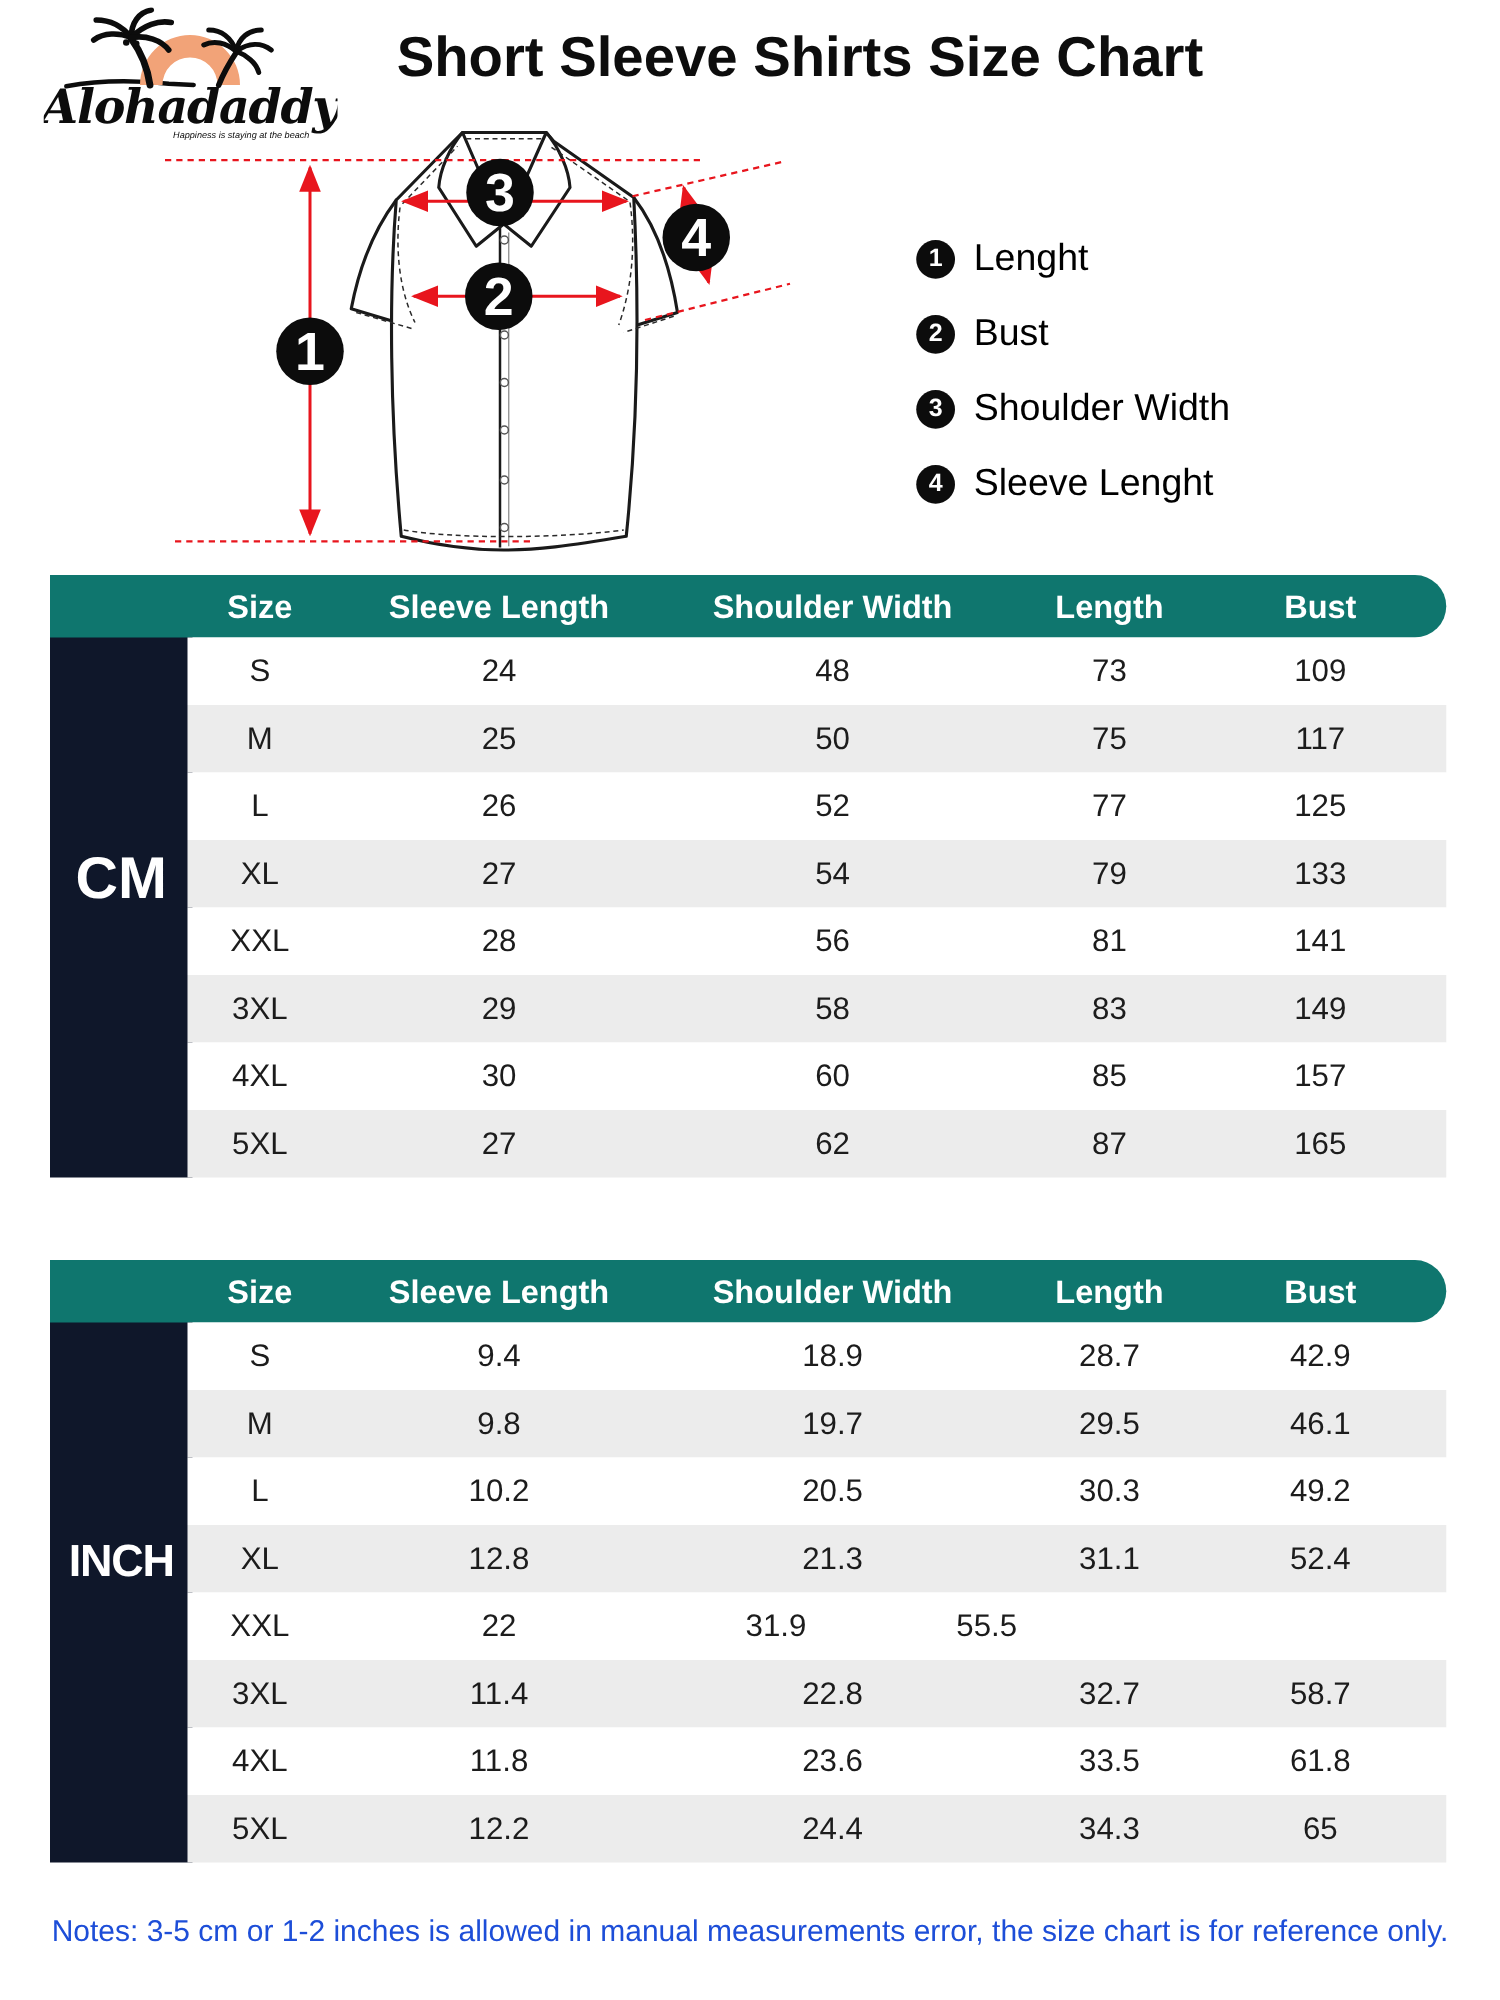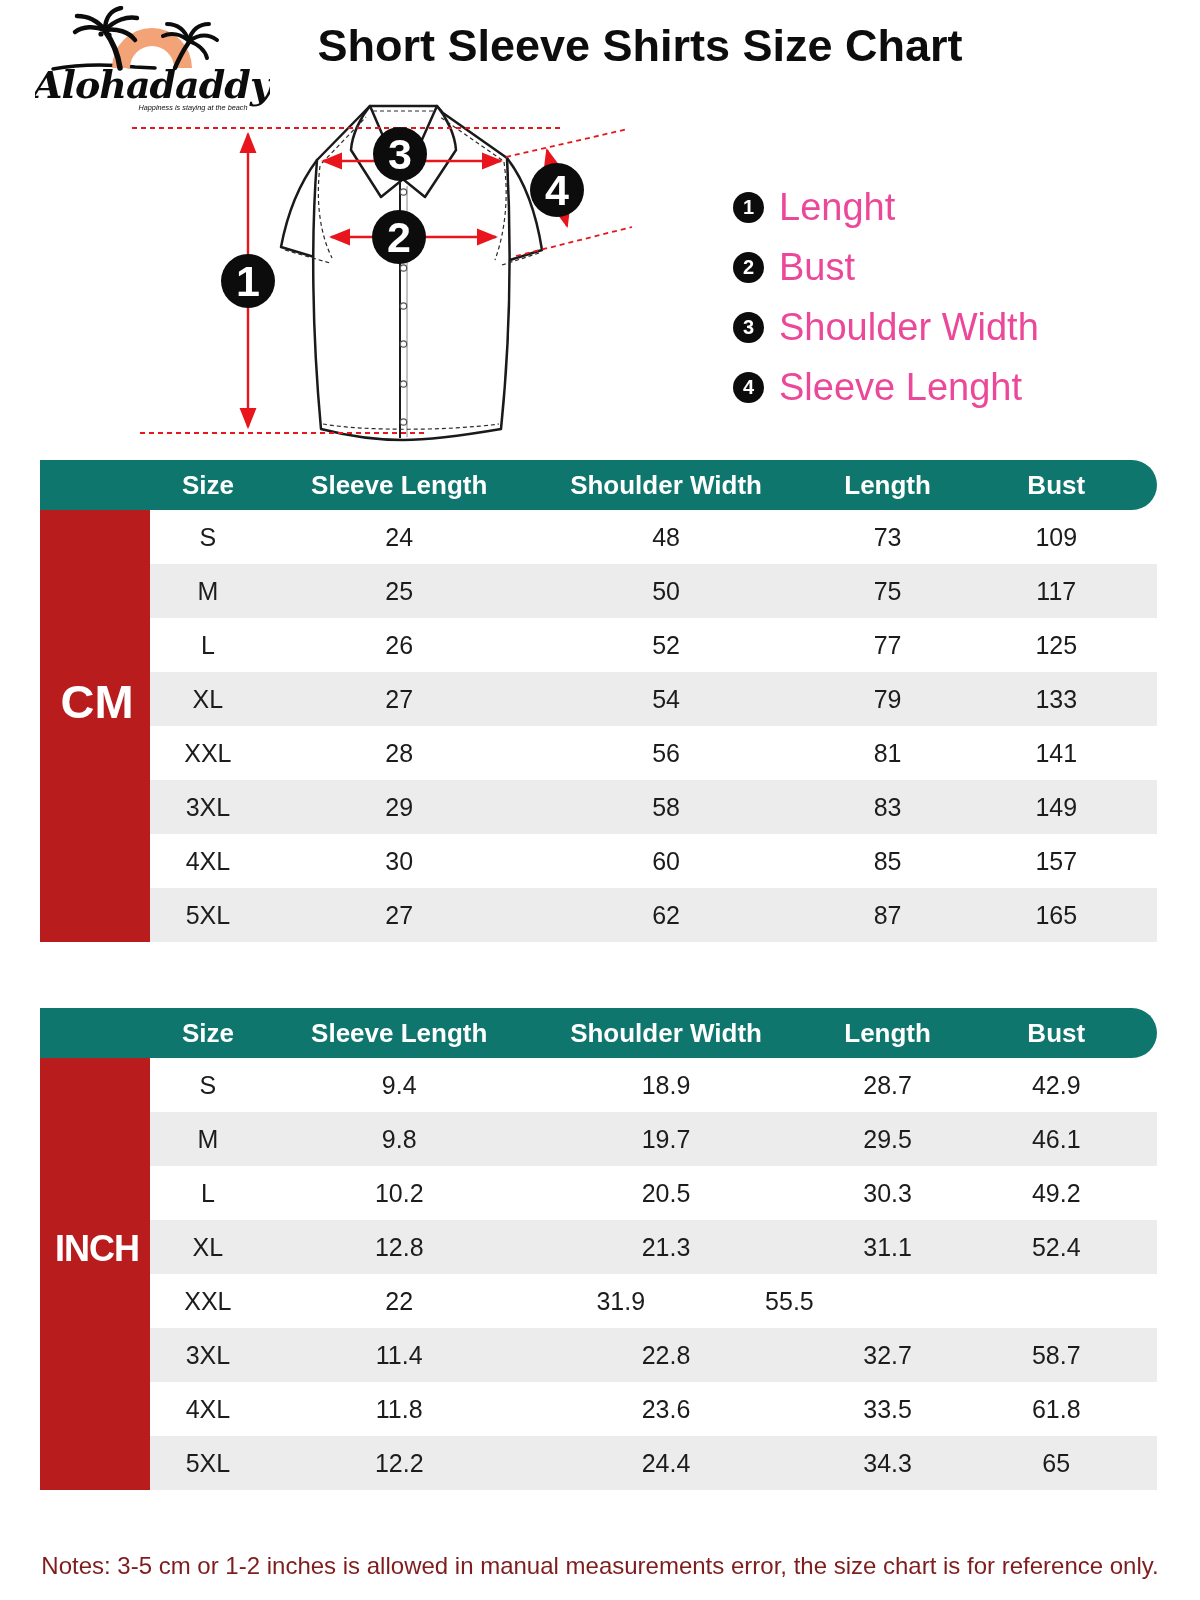--- a/index.html
+++ b/index.html
@@ -13,43 +13,43 @@
 
   
   .diagram{position:absolute;left:100px;top:95px;width:545px;height:360px;}
 
   
   .legend{position:absolute;left:733px;top:180px;width:320px;}
   .legend-item{display:flex;align-items:center;height:34px;margin-top:26px;}
   .legend-item:first-child{margin-top:10px;}
   .num-badge{flex:0 0 31px;width:31px;height:31px;border-radius:50%;background:#0c0c0c;
              color:#fff;font-weight:bold;font-size:20px;display:flex;align-items:center;justify-content:center;}
-  .legend-label{margin-left:15px;font-size:38px;color:#ec4899;}
+  .legend-label{margin-left:15px;font-size:30px;color:#000000;}
 
   
   .size-table{position:absolute;left:40px;width:1117px;}
   .size-table.cm{top:460px;}
   .size-table.inch{top:1008px;}
   .thead{position:relative;z-index:2;display:flex;align-items:center;height:50px;
          background:#0f766e;border-radius:0 26px 26px 0;padding-left:110px;box-sizing:border-box;}
   .thead .c{color:#fff;font-weight:bold;font-size:26px;}
-  .unit-col{position:absolute;left:0;top:0;bottom:0;width:114px;background:#b91c1c;z-index:1;
+  .unit-col{position:absolute;left:0;top:0;bottom:0;width:114px;background:#0f172a;z-index:1;
             display:flex;align-items:center;justify-content:center;color:#fff;font-weight:bold;}
   .cm .unit-col{font-size:47px;}
   .inch .unit-col{font-size:36px;letter-spacing:-1px;}
   .tbody{margin-left:110px;position:relative;z-index:2;}
   .trow{display:flex;align-items:center;height:54px;background:#fff;}
   .trow.alt{background:#ececec;}
   .c{text-align:center;box-sizing:border-box;}
   .c0{width:11.5%;}.c1{width:26.5%;}.c2{width:26.5%;}.c3{width:17.5%;}.c4{width:16%;}
   .trow .c{font-size:25px;color:#1c1c1c;}
 
   
   .notes{position:absolute;left:0;top:1532px;width:1200px;text-align:center;
-         font-size:24px;color:#7f1d1d;margin-top:20px;}
+         font-size:24px;color:#1d4ed8;}
 
   svg text{font-family:"Liberation Sans",sans-serif;}
   .brand-script{font-family:"DejaVu Serif",serif;font-style:italic;font-weight:bold;}
 </style>
 </head>
 <body>
 
 <div class="page">
 
   <svg class="logo" viewBox="0 0 235 108">

